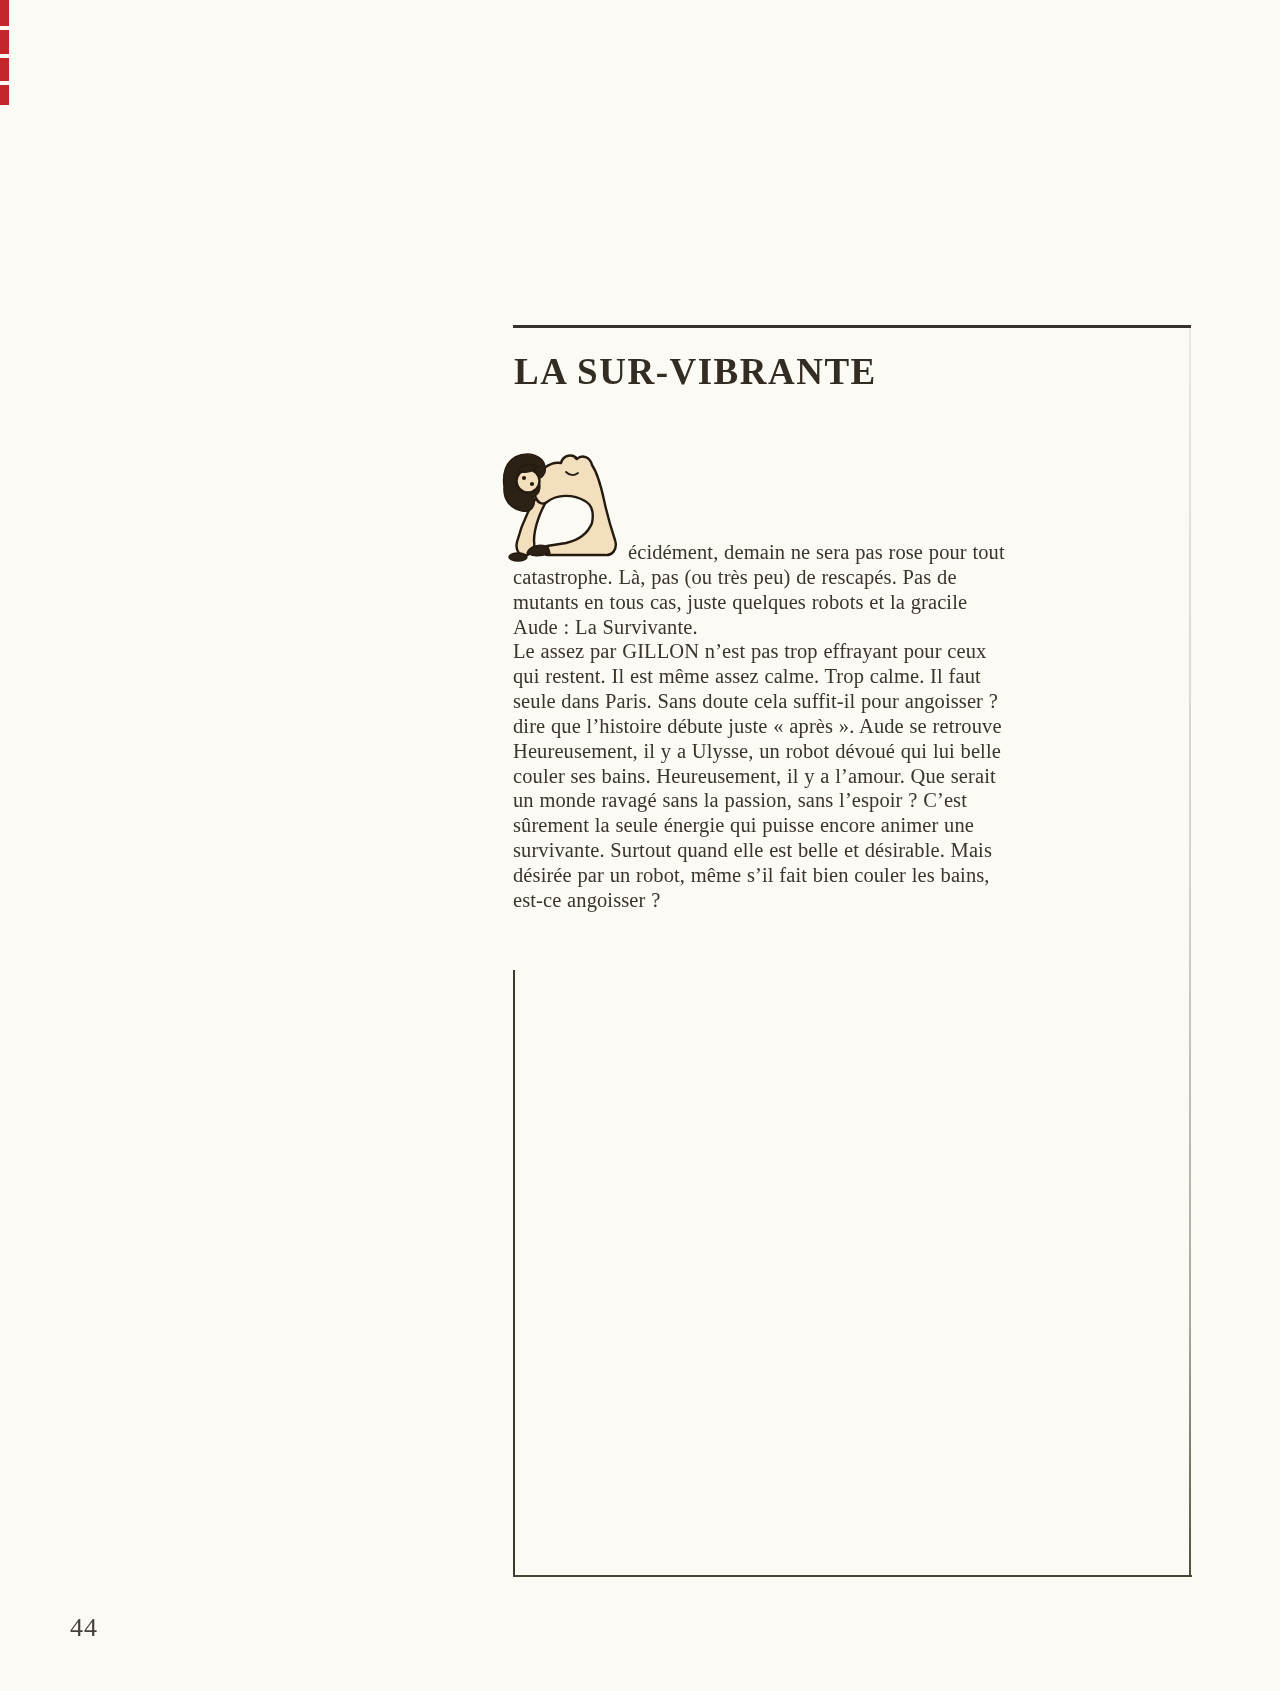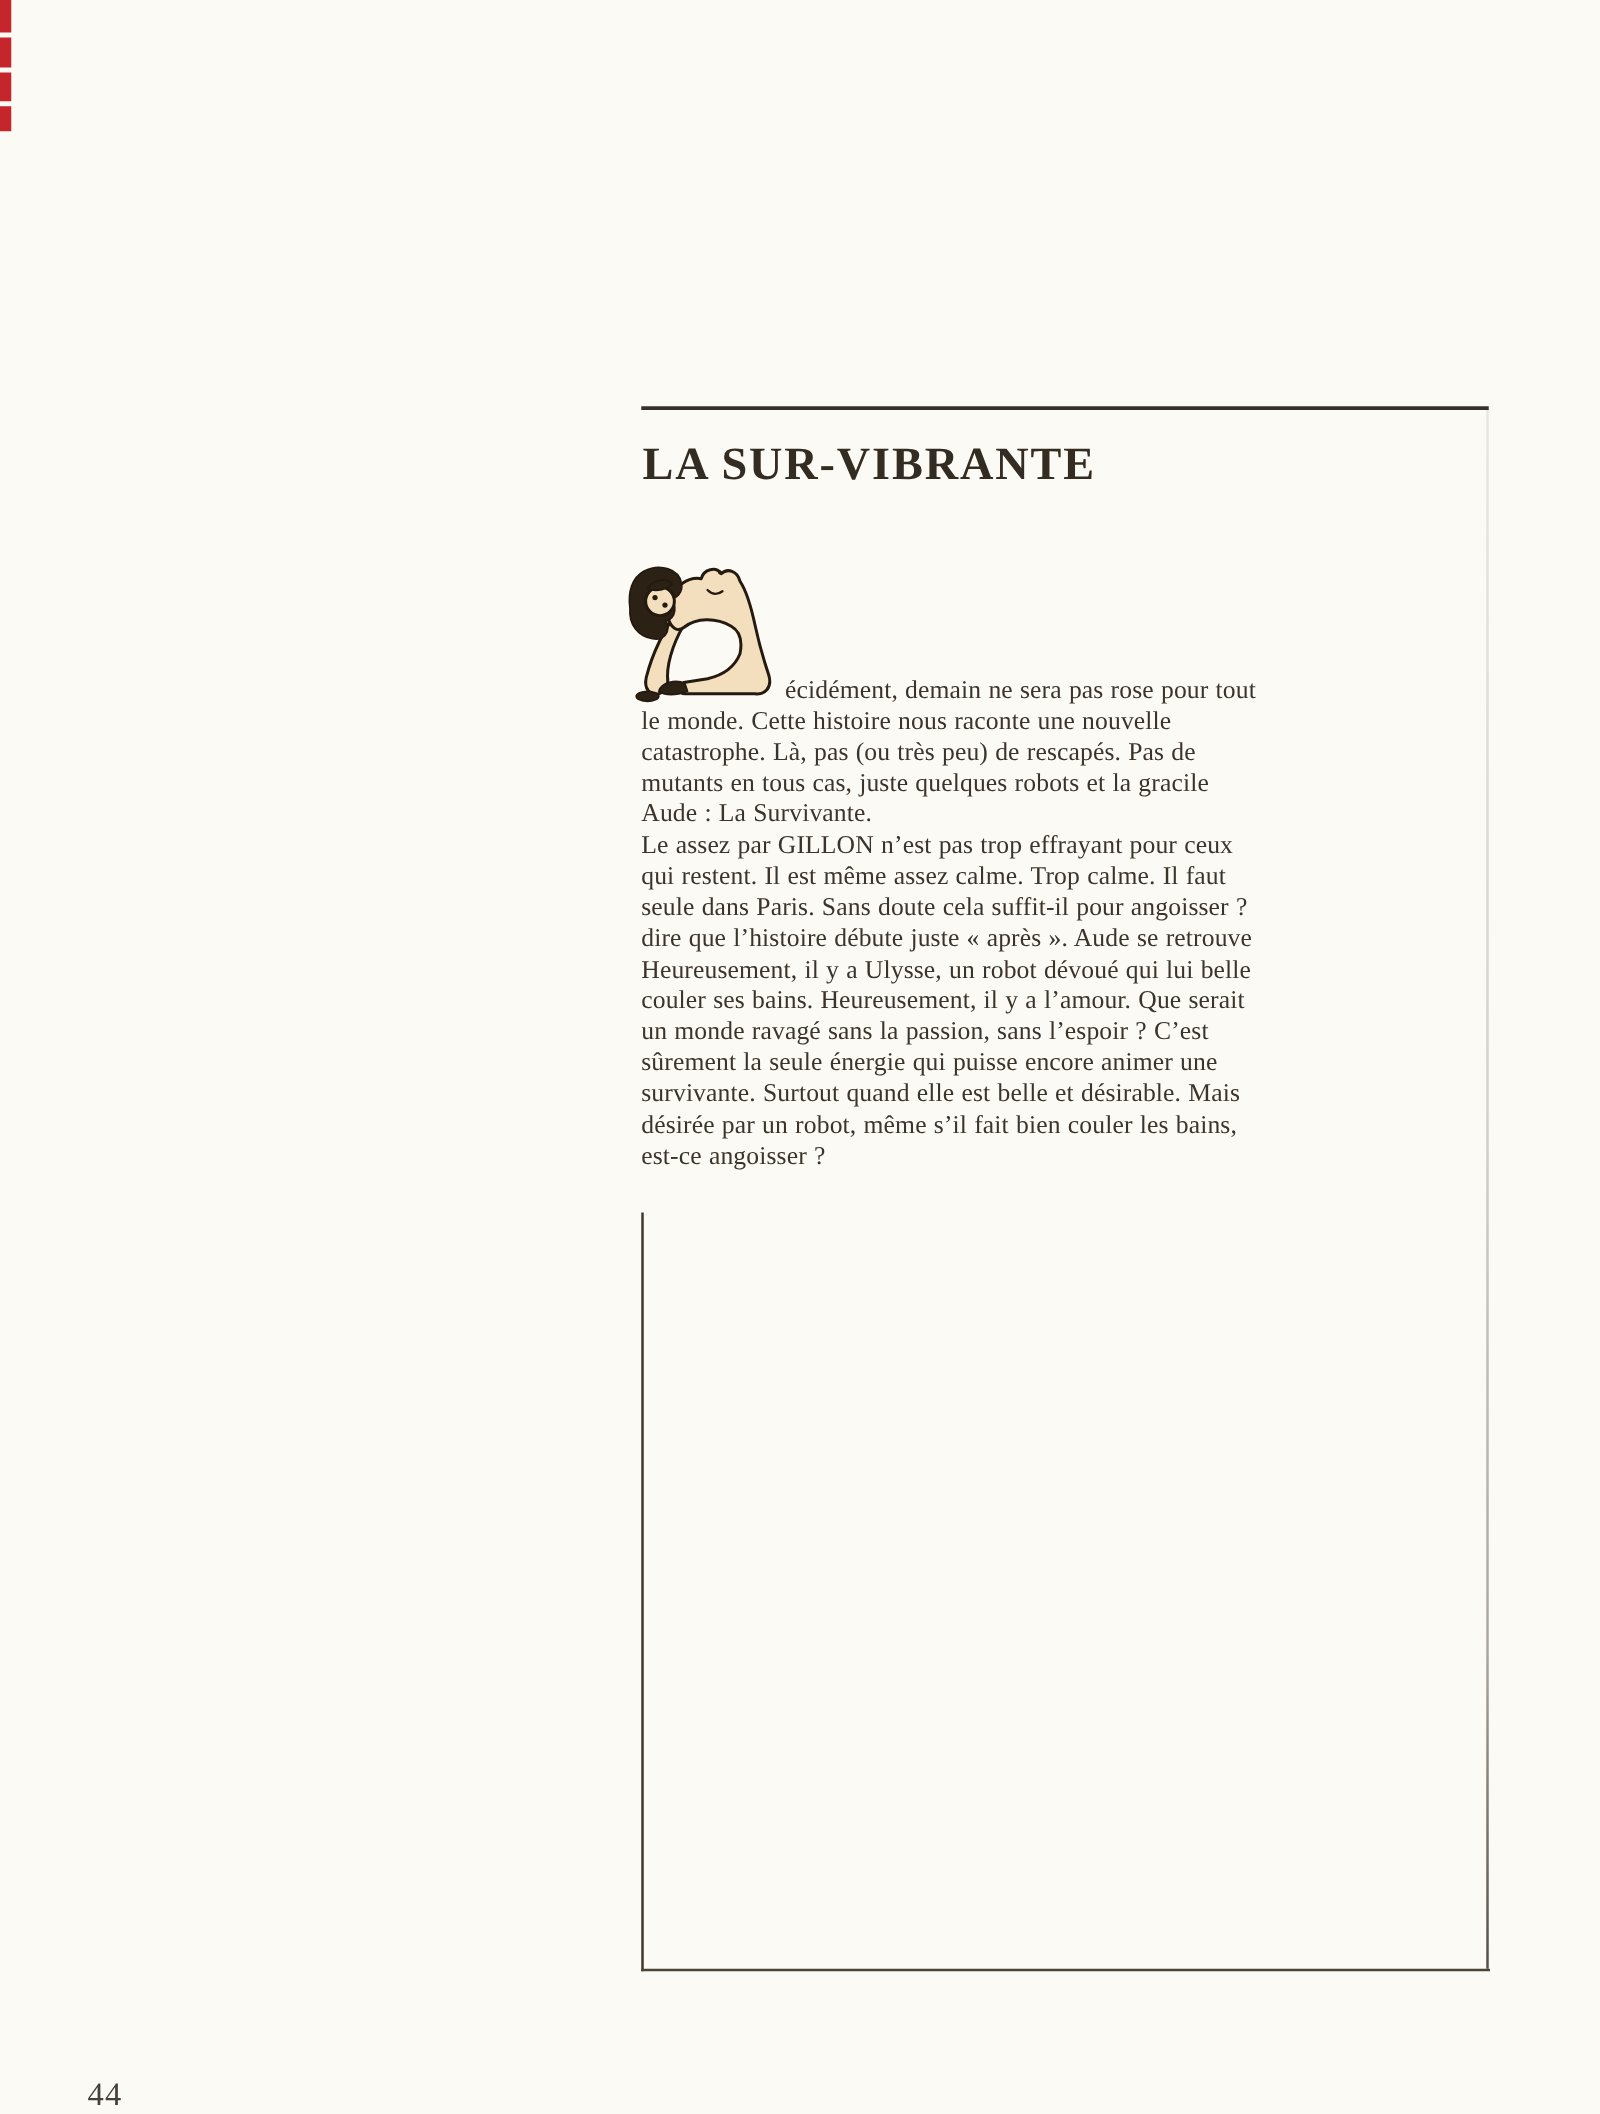--- a/index.html
+++ b/index.html
@@ -37,21 +37,21 @@
   .hairfill{fill:var(--hair);stroke:var(--outline);stroke-width:1.4;}
   .inkfill{fill:var(--outline);stroke:none;}
   .inkline{stroke:var(--outline);stroke-width:1.8;fill:none;}
 
   .body-text{position:absolute;left:513px;top:540px;width:560px;color:var(--ink);}
   .text-line{height:24.85px;line-height:24.85px;font-size:20.5px;white-space:nowrap;
              letter-spacing:0.1px;word-spacing:0.5px;}
   .text-line:first-child{padding-left:115px;}
 
   .page-number{position:absolute;left:70px;top:1613px;font-size:26px;
-               letter-spacing:1px;color:var(--number_ink);margin-top:48px;}
+               letter-spacing:1px;color:var(--number_ink);}
 </style>
 </head>
 <body>
 
 <div class="page">
 
   <div class="red-edge">
     <i></i>
     <i></i>
     <i></i>
@@ -89,21 +89,20 @@
         <circle class="inkfill" cx="76" cy="8" r="1.6"></circle>
 
         <path class="inkline" d="M66,22 C70,26 74,26 78,23"></path>
       </g>
     </svg>
   </div>
 
   <div class="body-text">
 
   <div class="text-line">écidément, demain ne sera pas rose pour tout</div>
-      <div class="text-line">le monde. Cette histoire nous raconte une nouvelle</div>
       <div class="text-line">catastrophe. Là, pas (ou très peu) de rescapés. Pas de</div>
       <div class="text-line">mutants en tous cas, juste quelques robots et la gracile</div>
       <div class="text-line">Aude : La Survivante.</div>
       <div class="text-line">Le assez par GILLON n’est pas trop effrayant pour ceux</div>
       <div class="text-line">qui restent. Il est même assez calme. Trop calme. Il faut</div>
       <div class="text-line">seule dans Paris. Sans doute cela suffit-il pour angoisser ?</div>
       <div class="text-line">dire que l’histoire débute juste « après ». Aude se retrouve</div>
       <div class="text-line">Heureusement, il y a Ulysse, un robot dévoué qui lui belle</div>
       <div class="text-line">couler ses bains. Heureusement, il y a l’amour. Que serait</div>
       <div class="text-line">un monde ravagé sans la passion, sans l’espoir ? C’est</div>

